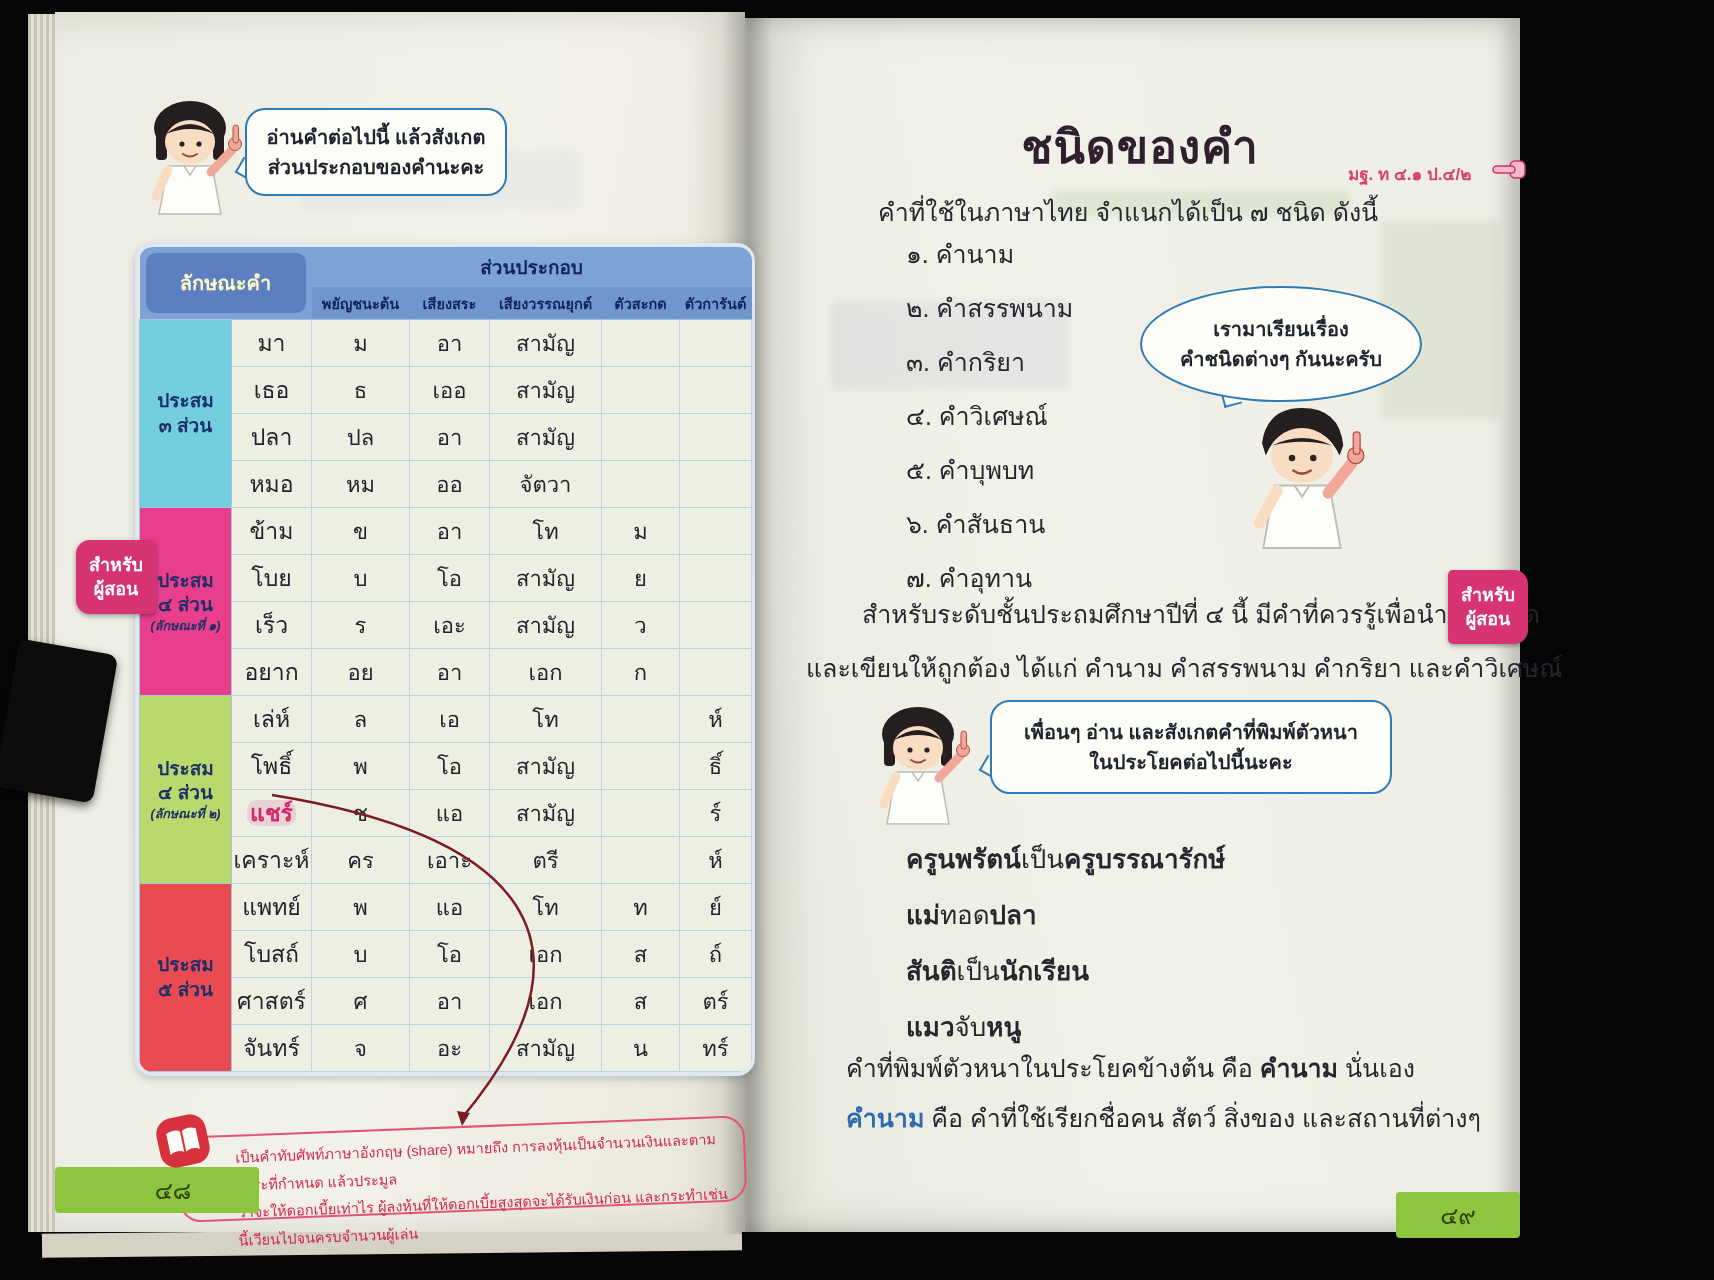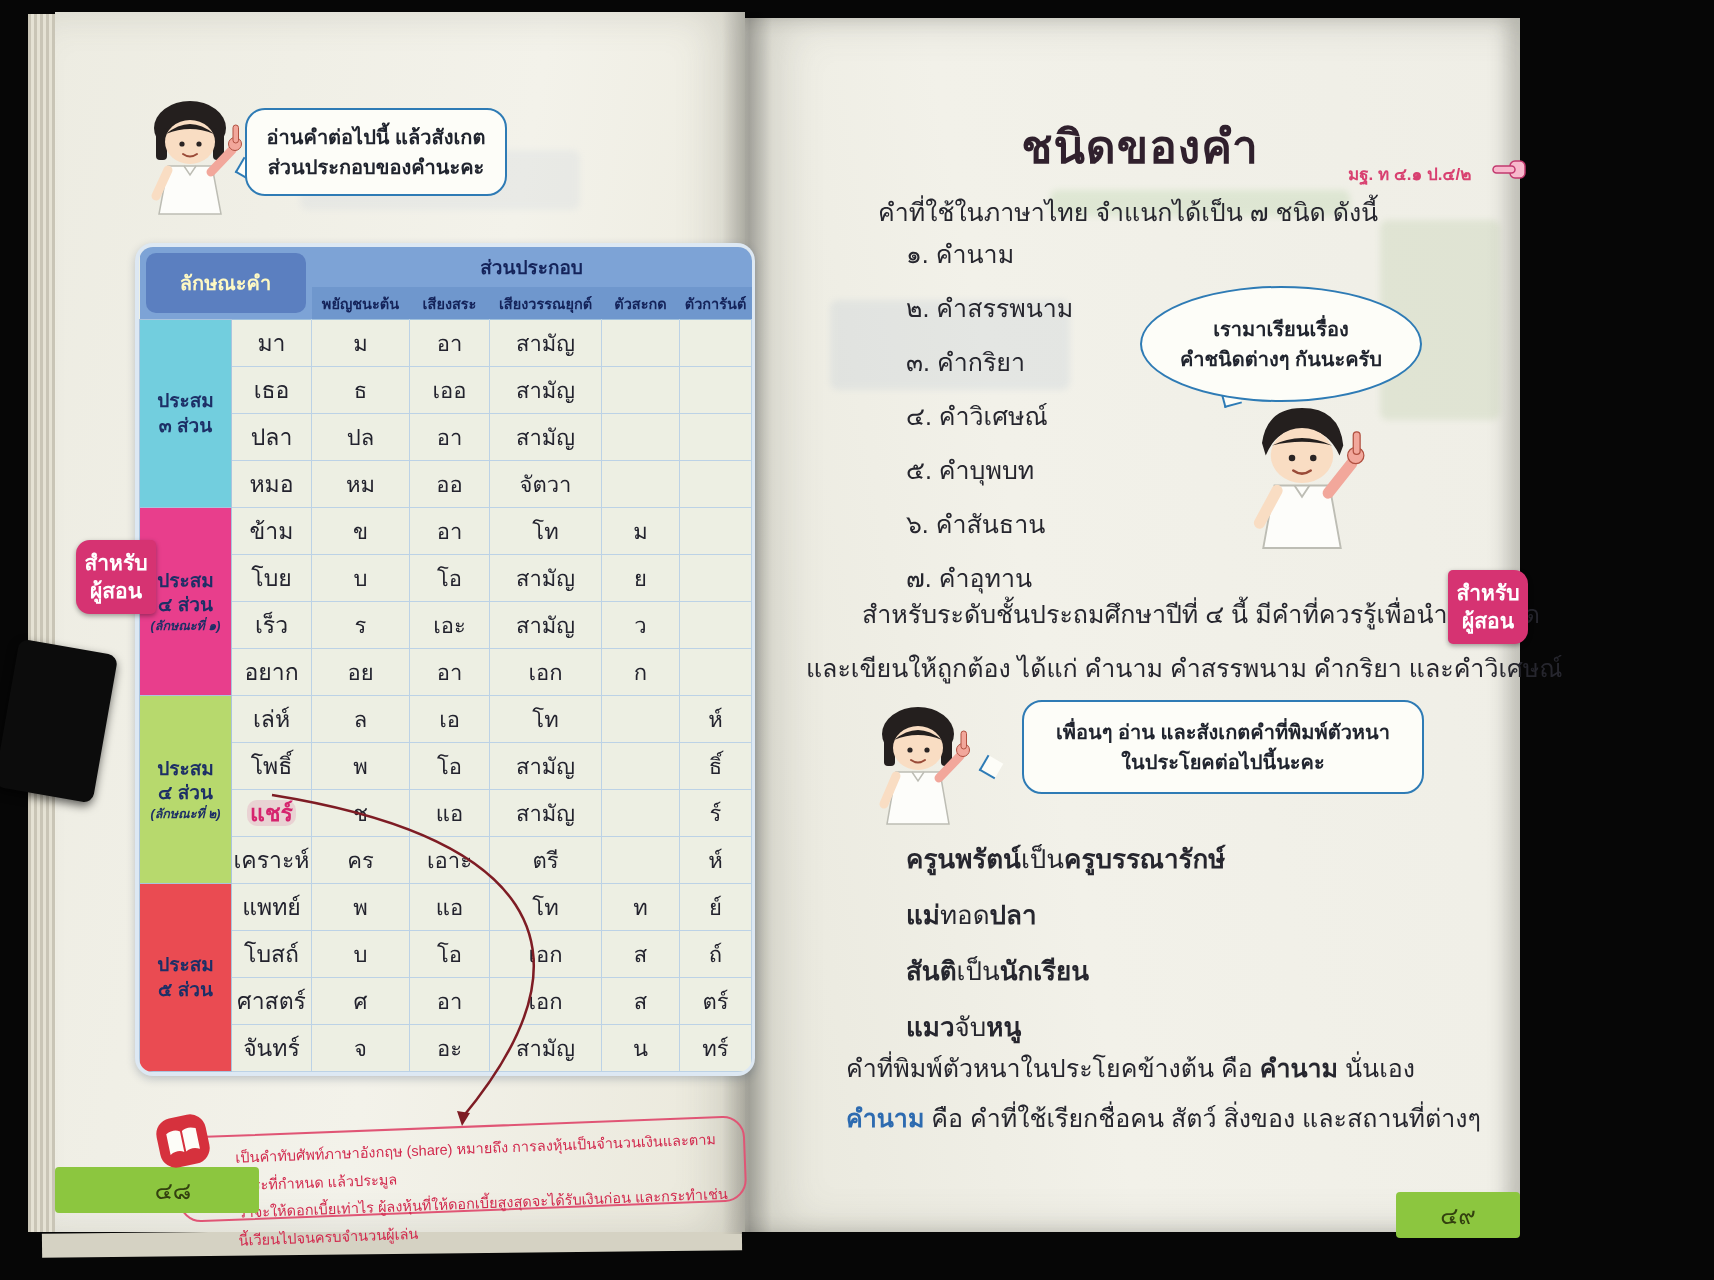--- a/index.html
+++ b/index.html
@@ -56,21 +56,21 @@
   .gsub{font-size:12.5px;font-style:italic;font-weight:600;}
   .hl{color:#d6246e;font-weight:700;background:rgba(214,36,110,.14);padding:0 3px;border-radius:10px;}
 
   
   .footnote{position:absolute;left:178px;top:1126px;width:568px;height:86px;border:2px solid #e05575;
     border-radius:22px;transform:rotate(-2.2deg);color:#d22a4e;font-size:14.5px;line-height:1.9;
     padding:8px 16px 6px 56px;box-sizing:border-box;}
   .book-icon{position:absolute;left:156px;top:1114px;transform:rotate(-12deg);z-index:6;}
 
   
-  .tab{position:absolute;width:80px;height:74px;background:#d63372;color:#fff;font-size:21px;
+  .tab{position:absolute;width:80px;height:74px;background:#d63372;color:#fff;font-size:18px;
     font-weight:700;display:flex;flex-direction:column;align-items:center;justify-content:center;
     line-height:1.35;box-shadow:0 2px 5px rgba(0,0,0,.35);}
   .tab-left{left:76px;top:540px;border-radius:14px 5px 5px 14px;}
   .tab-right{left:1448px;top:570px;border-radius:5px 14px 14px 5px;}
   .pagenum{position:absolute;background:#8cc63f;color:#33410f;font-size:24px;display:flex;
     align-items:center;justify-content:center;border-radius:4px;}
   .pn-left{left:55px;top:1167px;width:172px;height:46px;padding-left:32px;}
   .pn-right{left:1396px;top:1192px;width:124px;height:46px;}
 
   
@@ -379,21 +379,21 @@
     <circle cx="54" cy="52" r="2.6" fill="#2a2424"></circle>
       <circle cx="71" cy="52" r="2.6" fill="#2a2424"></circle>
     <path d="M55,62 Q62,67 69,62" stroke="#9a4b38" stroke-width="2" fill="none" stroke-linecap="round"></path>
     <path d="M40,74 L84,74 L93,126 L31,126 Z" fill="#fdfdfa" stroke="#bdbdb4" stroke-width="1.5"></path>
     <path d="M56,74 L62,83 L68,74" fill="none" stroke="#bdbdb4" stroke-width="1.5"></path>
     <path d="M40,78 L28,106" stroke="#f9ddc3" stroke-width="9" stroke-linecap="round"></path>
     <path d="M83,80 L104,58" stroke="#f2a79b" stroke-width="9" stroke-linecap="round"></path>
     <circle cx="107" cy="52" r="6.5" fill="#f2a79b" stroke="#b05040" stroke-width="1"></circle>
     <rect x="105" y="33" width="5.5" height="18" rx="2.7" fill="#f2a79b" stroke="#b05040" stroke-width="1"></rect>
   </svg>
-  <div class="bubble" style="left:1022px;top:700px;width:398px;height:90px;text-align:right;">
+  <div class="bubble" style="left:990px;top:700px;width:398px;height:90px;text-align:right;">
     <span>เพื่อนๆ อ่าน และสังเกตคำที่พิมพ์ตัวหนา</span>
     <span>ในประโยคต่อไปนี้นะคะ</span>
   </div>
   <div class="tail" style="left:982px;top:758px;transform:rotate(30deg);"></div>
 
   <div class="tline" style="left:906px;top:838px;font-size:26px;">
     <span class="b">ครูนพรัตน์</span><span>เป็น</span><span class="b">ครูบรรณารักษ์</span>
   </div>
   <div class="tline" style="left:906px;top:894px;font-size:26px;">
     <span class="b">แม่</span><span>ทอด</span><span class="b">ปลา</span>

